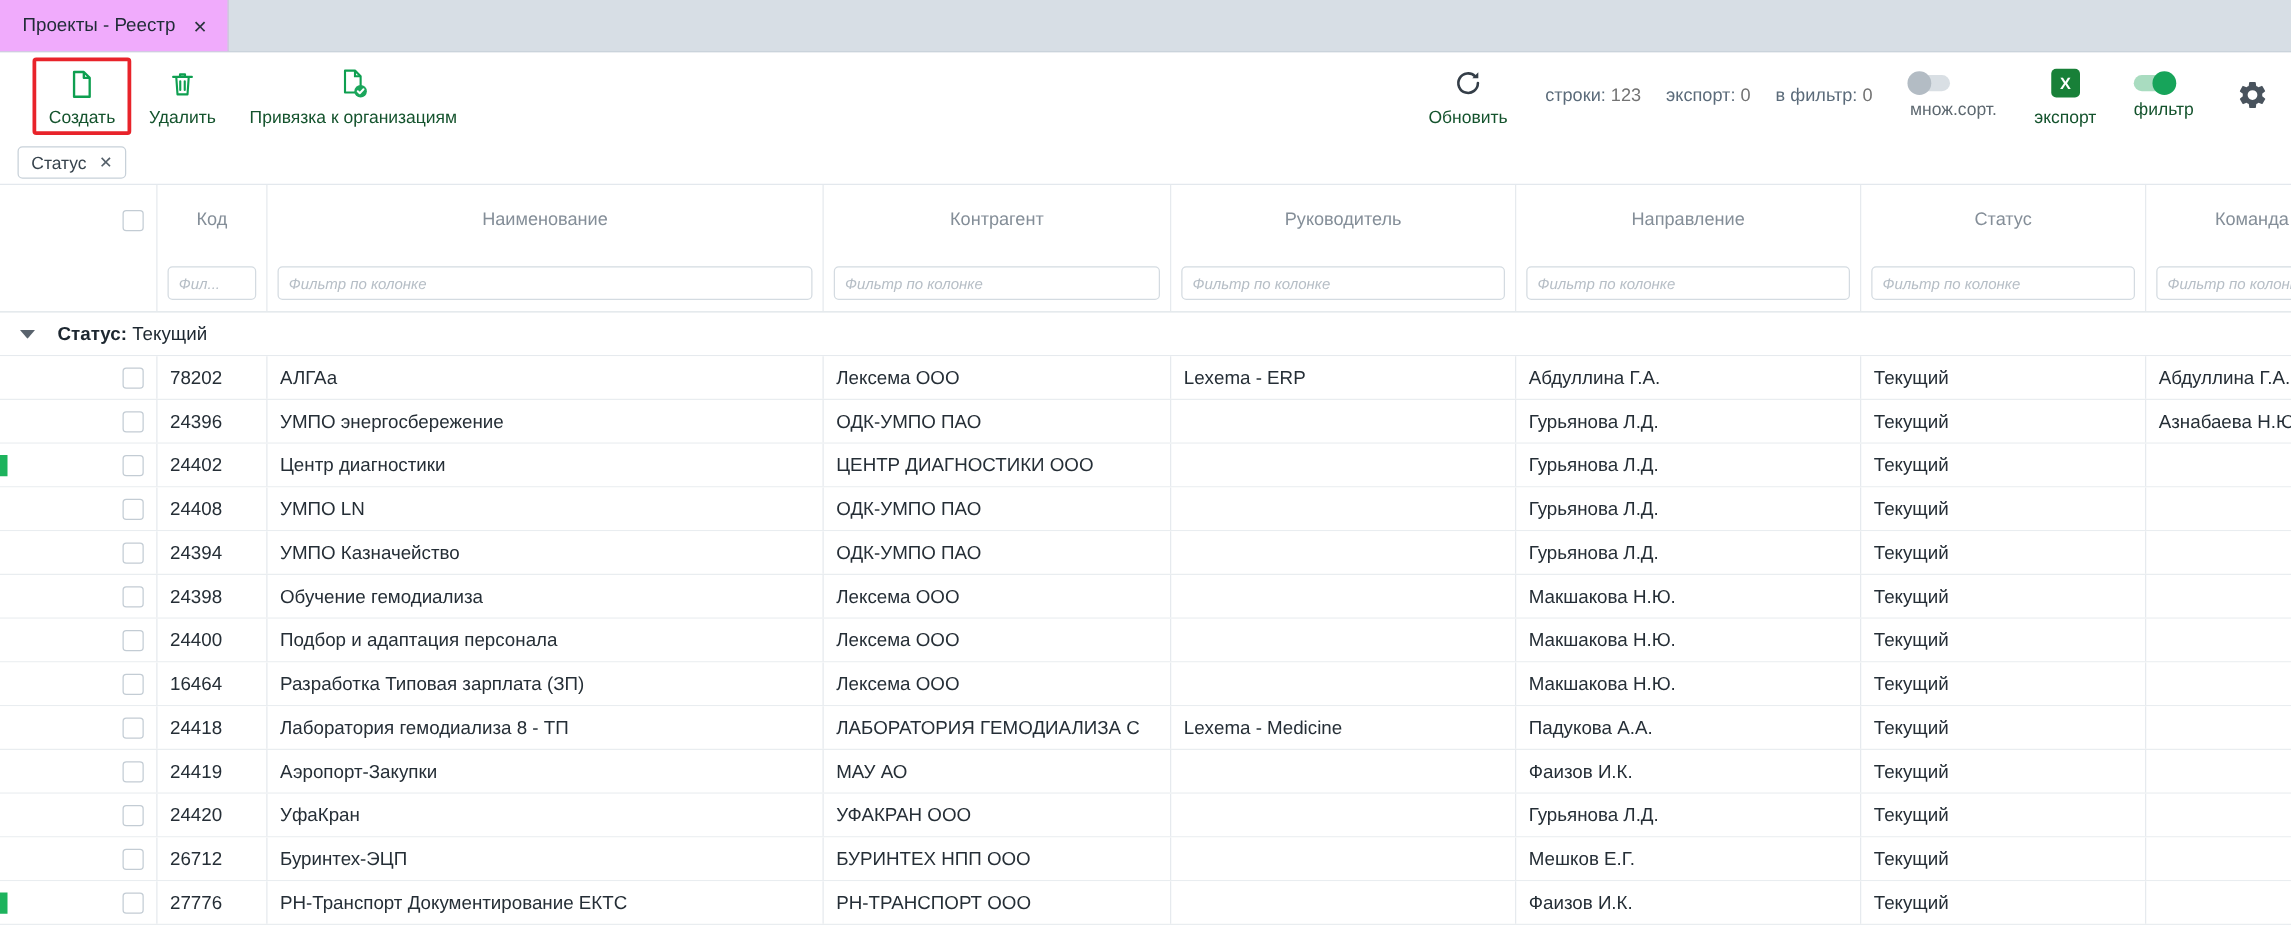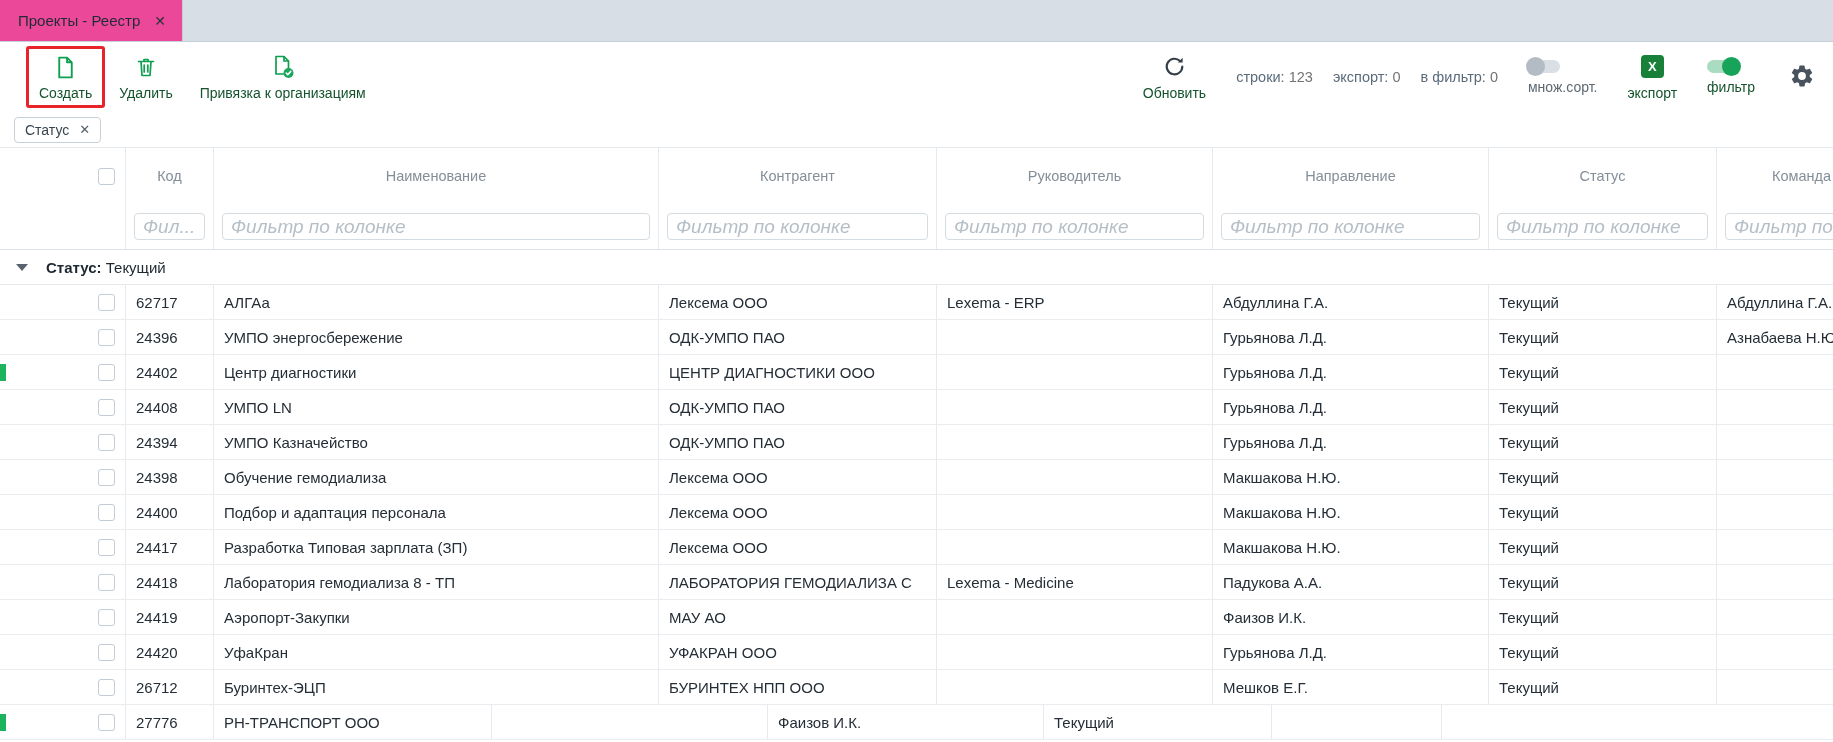--- a/index.html
+++ b/index.html
@@ -2,21 +2,21 @@
 <html><head>
 <meta charset="utf-8">
 <style>
   * { margin:0; padding:0; box-sizing:border-box; }
   html,body { width:1833px; height:742px; overflow:hidden; background:#fff;
     font-family:"Liberation Sans", sans-serif; color:#252e36; }
   .screen { position:relative; width:1833px; height:742px; background:#fff; overflow:hidden; }
 
   
   .tabbar { height:42px; background:#d7dee5; border-bottom:1px solid #c6cfd7; display:flex; align-items:stretch; }
-  .tab { background:#ec4899; display:flex; align-items:center; gap:14px; padding:0 16px 0 18px;
+  .tab { background:#f0abfc; display:flex; align-items:center; gap:14px; padding:0 16px 0 18px;
          font-size:15px; color:#1f2b36; border-right:1px solid #c6cfd7; cursor:default; }
   .tab-close { font-size:14px; color:#2a333c; cursor:pointer; }
 
   
   .toolbar { height:70px; background:#fff; display:flex; align-items:center; padding:0 18px 0 26px; }
   .tool-btn { background:none; border:none; display:flex; flex-direction:column; align-items:center;
               gap:5px; cursor:pointer; font-family:inherit; }
   .tlabel { font-size:14px; color:#14532d; white-space:nowrap; }
   .tlabel.muted { color:#5d6870; }
   .ticon { display:flex; align-items:center; justify-content:center; height:26px; }
@@ -56,21 +56,21 @@
   .c-dir   { width:276px; border-right:1px solid #e6eaee; }
   .c-mgr   { width:276px; border-right:1px solid #e6eaee; }
   .c-status{ width:228px; border-right:1px solid #e6eaee; }
   .c-team  { width:170px; border-right:1px solid #e6eaee; }
 
   .hrow { height:56px; }
   .hrow .cell { justify-content:center; color:#848e98; font-size:14.5px; cursor:pointer; }
   .frow { height:46px; border-bottom:1px solid #dde3e8; }
   .frow .cell { padding:0 8px; cursor:default; }
   .colfilter { width:100%; height:27px; border:1px solid #d4dbe1; border-radius:4px; padding:0 8px;
-               font-family:inherit; font-size:19px; color:#3a4650; outline:none; background:#fff; }
+               font-family:inherit; font-size:12px; color:#3a4650; outline:none; background:#fff; }
   .colfilter::placeholder { font-style:italic; color:#b6bec6; opacity:1; }
 
   .checkbox { width:17px; height:17px; border:1.5px solid #c3ccd4; border-radius:3px; background:#fff; cursor:pointer; display:inline-block; }
 
   .grouprow { height:35px; border-bottom:1px solid #e6eaee; align-items:center; cursor:pointer; }
   .tri { width:0; height:0; border-left:6px solid transparent; border-right:6px solid transparent;
          border-top:7px solid #59636d; display:inline-block; cursor:pointer; }
   .grouptext { font-size:15px; color:#1d2730; padding-left:2px; }
   .grouptext b { font-weight:bold; }
   .grouptext span { font-weight:normal; }
@@ -234,21 +234,21 @@
       </div>
     </div>
 
     <div>
   <div class="trow">
     <div class="cell c-expand"></div>
     <div class="cell c-handle"></div>
     <div class="cell c-check">
             <span class="checkbox"></span>
           </div>
-    <div class="cell c-code">62717</div>
+    <div class="cell c-code">78202</div>
     <div class="cell c-name">АЛГАа</div>
     <div class="cell c-agent">Лексема ООО</div>
     <div class="cell c-dir">Lexema - ERP</div>
     <div class="cell c-mgr">Абдуллина Г.А.</div>
     <div class="cell c-status">Текущий</div>
     <div class="cell c-team">Абдуллина Г.А.</div>
   </div>
 
   <div class="trow">
     <div class="cell c-expand"></div>
@@ -339,21 +339,21 @@
     <div class="cell c-status">Текущий</div>
     <div class="cell c-team"></div>
   </div>
 
   <div class="trow">
     <div class="cell c-expand"></div>
     <div class="cell c-handle"></div>
     <div class="cell c-check">
             <span class="checkbox"></span>
           </div>
-    <div class="cell c-code">24417</div>
+    <div class="cell c-code">16464</div>
     <div class="cell c-name">Разработка Типовая зарплата (ЗП)</div>
     <div class="cell c-agent">Лексема ООО</div>
     <div class="cell c-dir"></div>
     <div class="cell c-mgr">Макшакова Н.Ю.</div>
     <div class="cell c-status">Текущий</div>
     <div class="cell c-team"></div>
   </div>
 
   <div class="trow">
     <div class="cell c-expand"></div>
@@ -415,20 +415,21 @@
     <div class="cell c-team"></div>
   </div>
 
   <div class="trow marked">
     <div class="cell c-expand"></div>
     <div class="cell c-handle"></div>
     <div class="cell c-check">
             <span class="checkbox"></span>
           </div>
     <div class="cell c-code">27776</div>
+    <div class="cell c-name">РН-Транспорт Документирование ЕКТС</div>
     <div class="cell c-agent">РН-ТРАНСПОРТ ООО</div>
     <div class="cell c-dir"></div>
     <div class="cell c-mgr">Фаизов И.К.</div>
     <div class="cell c-status">Текущий</div>
     <div class="cell c-team"></div>
   </div>
 </div>
   </div>
 </div>
 

